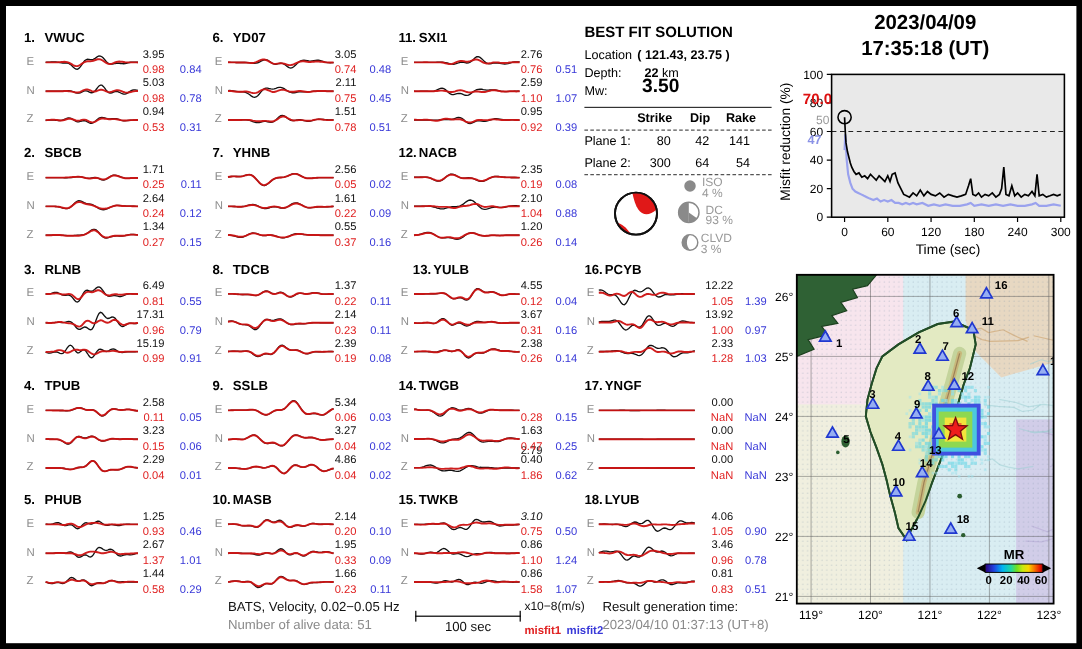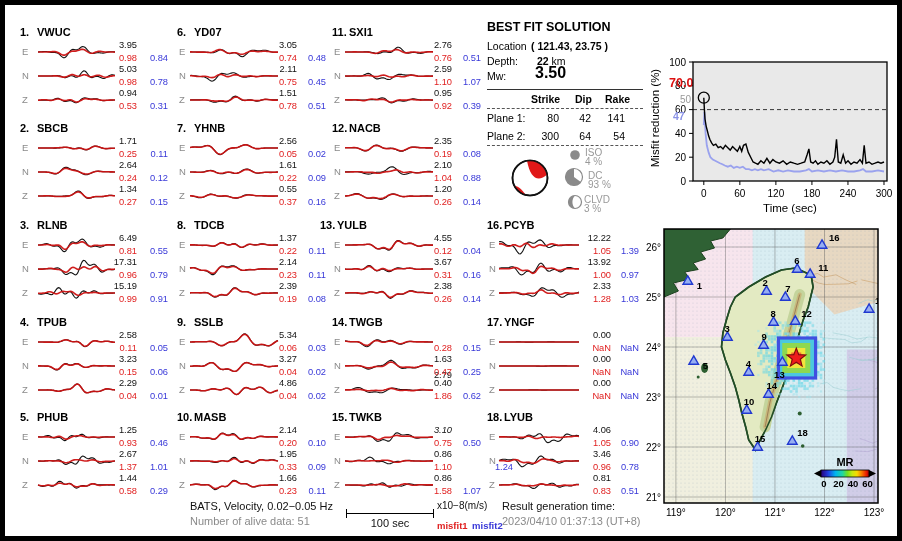--- a/index.html
+++ b/index.html
@@ -338,21 +338,21 @@
       <div class="val v-m1" style="left:400px;top:173px;width:52px;">1.04</div>
       <div class="val v-m2" style="left:447px;top:173px;width:34px;">0.88</div>
       <div class="comp" style="left:334px;top:190px;">Z</div>
       <svg width="88" height="28" style="position:absolute;left:345px;top:182px;overflow:visible;">
         <path d="M0.0,14.0L1.4,13.9L2.8,13.8L4.1,13.5L5.5,13.2L6.9,12.7L8.3,12.3L9.6,11.9L11.0,11.6L12.4,11.6L13.8,11.9L15.1,12.4L16.5,13.2L17.9,14.0L19.3,14.9L20.6,15.6L22.0,16.0L23.4,16.3L24.8,16.3L26.1,16.1L27.5,16.0L28.9,16.0L30.3,16.1L31.6,16.4L33.0,16.8L34.4,17.2L35.8,17.4L37.1,17.3L38.5,16.8L39.9,16.1L41.3,15.2L42.6,14.1L44.0,13.2L45.4,12.4L46.8,12.0L48.1,11.8L49.5,12.0L50.9,12.4L52.3,13.0L53.6,13.5L55.0,14.0L56.4,14.4L57.8,14.6L59.1,14.6L60.5,14.5L61.9,14.3L63.3,14.2L64.6,14.1L66.0,14.1L67.4,14.1L68.8,14.2L70.1,14.2L71.5,14.3L72.9,14.2L74.3,14.2L75.6,14.1L77.0,14.0L78.4,14.0L79.8,14.0L81.1,13.9L82.5,13.9L83.9,14.0L85.3,14.0L86.6,14.0L88.0,14.0" fill="none" stroke="#111111" stroke-width="1.1"></path>
         <path d="M0.0,14.0L1.4,13.9L2.8,13.8L4.1,13.6L5.5,13.3L6.9,13.0L8.3,12.6L9.6,12.3L11.0,12.1L12.4,12.1L13.8,12.3L15.1,12.7L16.5,13.4L17.9,14.1L19.3,14.9L20.6,15.6L22.0,16.0L23.4,16.1L24.8,16.0L26.1,15.8L27.5,15.6L28.9,15.6L30.3,15.7L31.6,16.0L33.0,16.3L34.4,16.5L35.8,16.6L37.1,16.4L38.5,16.0L39.9,15.3L41.3,14.6L42.6,13.8L44.0,13.1L45.4,12.6L46.8,12.3L48.1,12.2L49.5,12.3L50.9,12.6L52.3,13.1L53.6,13.6L55.0,14.0L56.4,14.3L57.8,14.5L59.1,14.6L60.5,14.5L61.9,14.4L63.3,14.2L64.6,14.1L66.0,14.1L67.4,14.1L68.8,14.2L70.1,14.2L71.5,14.2L72.9,14.2L74.3,14.2L75.6,14.1L77.0,14.0L78.4,14.0L79.8,14.0L81.1,14.0L82.5,14.0L83.9,14.0L85.3,14.0L86.6,14.0L88.0,14.0" fill="none" stroke="#cc1212" stroke-width="1.6" opacity="0.95"></path>
       </svg>
       <div class="val v-amp" style="left:400px;top:184px;width:52px;">1.20</div>
       <div class="val v-m1" style="left:400px;top:197px;width:52px;">0.26</div>
       <div class="val v-m2" style="left:447px;top:197px;width:34px;">0.14</div>
-      <div class="stlabel" style="left:320px;top:219px;"><span class="stnum">13.</span><span>YULB</span></div>
+      <div class="stlabel" style="left:344px;top:219px;"><span class="stnum">13.</span><span>YULB</span></div>
       <div class="comp" style="left:334px;top:239px;">E</div>
       <svg width="88" height="28" style="position:absolute;left:345px;top:231px;overflow:visible;">
         <path d="M0.0,14.0L1.4,14.0L2.8,14.0L4.1,14.0L5.5,14.0L6.9,14.0L8.3,13.9L9.6,13.9L11.0,13.9L12.4,13.8L13.8,13.8L15.1,13.8L16.5,13.8L17.9,13.8L19.3,13.7L20.6,13.5L22.0,13.3L23.4,13.2L24.8,13.3L26.1,13.7L27.5,14.5L28.9,15.6L30.3,16.7L31.6,17.6L33.0,18.0L34.4,17.9L35.8,17.6L37.1,17.2L38.5,17.1L39.9,17.4L41.3,18.1L42.6,18.9L44.0,19.1L45.4,18.6L46.8,17.1L48.1,14.9L49.5,12.6L50.9,10.7L52.3,9.6L53.6,9.5L55.0,10.1L56.4,11.1L57.8,11.9L59.1,12.5L60.5,12.7L61.9,12.5L63.3,12.2L64.6,12.1L66.0,12.2L67.4,12.6L68.8,13.3L70.1,14.0L71.5,14.7L72.9,15.1L74.3,15.2L75.6,15.1L77.0,14.7L78.4,14.3L79.8,14.1L81.1,13.9L82.5,14.0L83.9,14.0L85.3,14.1L86.6,14.1L88.0,14.1" fill="none" stroke="#111111" stroke-width="1.1"></path>
         <path d="M0.0,14.0L1.4,14.0L2.8,14.0L4.1,14.0L5.5,14.0L6.9,14.0L8.3,14.0L9.6,13.9L11.0,13.9L12.4,13.9L13.8,13.8L15.1,13.8L16.5,13.8L17.9,13.7L19.3,13.6L20.6,13.5L22.0,13.3L23.4,13.2L24.8,13.4L26.1,13.8L27.5,14.6L28.9,15.6L30.3,16.6L31.6,17.4L33.0,17.8L34.4,17.7L35.8,17.2L37.1,16.8L38.5,16.6L39.9,16.8L41.3,17.5L42.6,18.1L44.0,18.4L45.4,17.9L46.8,16.6L48.1,14.7L49.5,12.7L50.9,11.0L52.3,10.1L53.6,10.0L55.0,10.5L56.4,11.4L57.8,12.2L59.1,12.7L60.5,12.8L61.9,12.7L63.3,12.4L64.6,12.3L66.0,12.4L67.4,12.8L68.8,13.4L70.1,14.0L71.5,14.6L72.9,15.0L74.3,15.1L75.6,14.9L77.0,14.6L78.4,14.3L79.8,14.0L81.1,14.0L82.5,14.0L83.9,14.1L85.3,14.1L86.6,14.1L88.0,14.1" fill="none" stroke="#cc1212" stroke-width="1.6" opacity="0.95"></path>
       </svg>
       <div class="val v-amp" style="left:400px;top:233px;width:52px;">4.55</div>
       <div class="val v-m1" style="left:400px;top:246px;width:52px;">0.12</div>
       <div class="val v-m2" style="left:447px;top:246px;width:34px;">0.04</div>
       <div class="comp" style="left:334px;top:263px;">N</div>
       <svg width="88" height="28" style="position:absolute;left:345px;top:255px;overflow:visible;">
@@ -404,21 +404,21 @@
       <div class="val v-amp" style="left:400px;top:425px;width:52px;font-style:italic;">3.10</div>
       <div class="val v-m1" style="left:400px;top:438px;width:52px;">0.75</div>
       <div class="val v-m2" style="left:447px;top:438px;width:34px;">0.50</div>
       <div class="comp" style="left:334px;top:455px;">N</div>
       <svg width="88" height="28" style="position:absolute;left:345px;top:447px;overflow:visible;">
         <path d="M0.0,13.9L1.4,14.1L2.8,14.3L4.1,14.6L5.5,14.7L6.9,14.7L8.3,14.5L9.6,14.1L11.0,13.6L12.4,13.3L13.8,13.2L15.1,13.4L16.5,13.6L17.9,13.7L19.3,13.3L20.6,12.5L22.0,11.4L23.4,10.5L24.8,10.0L26.1,10.4L27.5,11.3L28.9,12.6L30.3,13.8L31.6,14.6L33.0,14.8L34.4,14.6L35.8,14.4L37.1,14.4L38.5,14.7L39.9,15.4L41.3,16.1L42.6,16.7L44.0,16.8L45.4,16.6L46.8,16.1L48.1,15.5L49.5,14.9L50.9,14.5L52.3,14.4L53.6,14.4L55.0,14.5L56.4,14.5L57.8,14.3L59.1,14.0L60.5,13.7L61.9,13.5L63.3,13.4L64.6,13.4L66.0,13.6L67.4,13.8L68.8,13.9L70.1,14.0L71.5,14.0L72.9,14.0L74.3,14.0L75.6,14.0L77.0,14.0L78.4,14.0L79.8,14.0L81.1,14.0L82.5,14.0L83.9,14.0L85.3,14.0L86.6,14.0L88.0,14.0" fill="none" stroke="#111111" stroke-width="1.1"></path>
         <path d="M0.0,14.0L1.4,14.0L2.8,14.1L4.1,14.2L5.5,14.3L6.9,14.3L8.3,14.2L9.6,14.0L11.0,13.9L12.4,13.7L13.8,13.6L15.1,13.6L16.5,13.7L17.9,13.8L19.3,14.0L20.6,14.0L22.0,14.0L23.4,14.0L24.8,13.9L26.1,13.8L27.5,13.8L28.9,13.8L30.3,13.8L31.6,13.8L33.0,13.8L34.4,13.7L35.8,13.6L37.1,13.4L38.5,13.3L39.9,13.2L41.3,13.2L42.6,13.3L44.0,13.6L45.4,13.9L46.8,14.3L48.1,14.7L49.5,15.0L50.9,15.2L52.3,15.3L53.6,15.1L55.0,14.9L56.4,14.5L57.8,14.1L59.1,13.8L60.5,13.6L61.9,13.6L63.3,13.7L64.6,13.8L66.0,13.9L67.4,14.0L68.8,14.0L70.1,14.0L71.5,14.0L72.9,14.0L74.3,14.0L75.6,14.1L77.0,14.2L78.4,14.2L79.8,14.2L81.1,14.1L82.5,14.0L83.9,14.0L85.3,13.9L86.6,13.9L88.0,13.9" fill="none" stroke="#cc1212" stroke-width="1.6" opacity="0.95"></path>
       </svg>
       <div class="val v-amp" style="left:400px;top:449px;width:52px;">0.86</div>
       <div class="val v-m1" style="left:400px;top:462px;width:52px;">1.10</div>
-      <div class="val v-m2" style="left:447px;top:462px;width:34px;padding-left:32px;">1.24</div>
+      <div class="val v-m2" style="left:447px;top:462px;width:34px;">1.24</div>
       <div class="comp" style="left:334px;top:479px;">Z</div>
       <svg width="88" height="28" style="position:absolute;left:345px;top:471px;overflow:visible;">
         <path d="M0.0,14.0L1.4,14.0L2.8,14.0L4.1,14.0L5.5,14.1L6.9,14.1L8.3,14.1L9.6,14.1L11.0,14.1L12.4,14.1L13.8,14.2L15.1,14.4L16.5,14.7L17.9,14.9L19.3,14.9L20.6,14.6L22.0,14.1L23.4,13.6L24.8,13.1L26.1,12.9L27.5,13.1L28.9,13.5L30.3,13.9L31.6,14.0L33.0,13.6L34.4,12.9L35.8,12.2L37.1,11.8L38.5,12.1L39.9,13.0L41.3,14.2L42.6,15.4L44.0,16.1L45.4,16.1L46.8,15.6L48.1,14.9L49.5,14.4L50.9,14.1L52.3,14.3L53.6,14.6L55.0,15.0L56.4,15.1L57.8,14.8L59.1,14.3L60.5,13.7L61.9,13.2L63.3,12.8L64.6,12.8L66.0,13.0L67.4,13.3L68.8,13.6L70.1,13.7L71.5,13.7L72.9,13.6L74.3,13.6L75.6,13.6L77.0,13.7L78.4,13.9L79.8,14.0L81.1,14.1L82.5,14.2L83.9,14.1L85.3,14.1L86.6,14.1L88.0,14.0" fill="none" stroke="#111111" stroke-width="1.1"></path>
         <path d="M0.0,14.0L1.4,14.0L2.8,14.0L4.1,14.0L5.5,14.0L6.9,14.0L8.3,14.0L9.6,14.0L11.0,14.0L12.4,14.0L13.8,14.0L15.1,14.1L16.5,14.1L17.9,14.2L19.3,14.2L20.6,14.2L22.0,14.2L23.4,14.1L24.8,14.0L26.1,14.0L27.5,13.9L28.9,13.8L30.3,13.7L31.6,13.6L33.0,13.5L34.4,13.4L35.8,13.4L37.1,13.6L38.5,13.9L39.9,14.3L41.3,14.7L42.6,15.0L44.0,15.1L45.4,15.1L46.8,15.1L48.1,15.0L49.5,14.9L50.9,14.9L52.3,14.7L53.6,14.5L55.0,14.1L56.4,13.6L57.8,13.2L59.1,12.9L60.5,12.8L61.9,13.0L63.3,13.2L64.6,13.6L66.0,13.9L67.4,14.2L68.8,14.3L70.1,14.2L71.5,14.1L72.9,13.9L74.3,13.8L75.6,13.8L77.0,13.8L78.4,13.8L79.8,13.9L81.1,13.9L82.5,13.9L83.9,13.9L85.3,13.8L86.6,13.9L88.0,13.9" fill="none" stroke="#cc1212" stroke-width="1.6" opacity="0.95"></path>
       </svg>
       <div class="val v-amp" style="left:400px;top:473px;width:52px;">0.86</div>
       <div class="val v-m1" style="left:400px;top:486px;width:52px;">1.58</div>
       <div class="val v-m2" style="left:447px;top:486px;width:34px;">1.07</div>
       <div class="stlabel" style="left:487px;top:219px;"><span class="stnum">16.</span><span>PCYB</span></div>
       <div class="comp" style="left:489px;top:239px;">E</div>
@@ -551,20 +551,24 @@
     <svg class="abs" style="left:80px;top:180px;" width="16" height="16">
       <circle cx="8" cy="8" r="6.5" fill="#ffffff" stroke="#8a8a8a" stroke-width="1.2"></circle>
       <path d="M8,1.5 A6.5,6.5 0 0 0 8,14.5 C4.6,10.8 4.6,5.2 8,1.5 Z" fill="#8a8a8a"></path>
     </svg>
     <div class="mech-lab" style="left:97px;top:181px;">
       <div>CLVD</div>
       <div>3 %</div>
     </div>
   </div>
 
+  <div id="titlebox">
+    <div>2023/04/09</div>
+    <div>17:35:18  (UT)</div>
+  </div>
 
   <div class="ylab">Misfit reduction (%)</div>
   <svg id="misfit" class="abs" style="left:640px;top:55px;" width="262" height="162">
       <rect x="53" y="7" width="194" height="119" fill="#e9e9e9"></rect>
       <line x1="49" y1="126" x2="53" y2="126" stroke="#000" stroke-width="1"></line>
       <text x="46" y="129.5" text-anchor="end" font-size="10" fill="#000">0</text>
       <line x1="49" y1="102.2" x2="53" y2="102.2" stroke="#000" stroke-width="1"></line>
       <text x="46" y="105.7" text-anchor="end" font-size="10" fill="#000">20</text>
       <line x1="49" y1="78.4" x2="53" y2="78.4" stroke="#000" stroke-width="1"></line>
       <text x="46" y="81.9" text-anchor="end" font-size="10" fill="#000">40</text>

